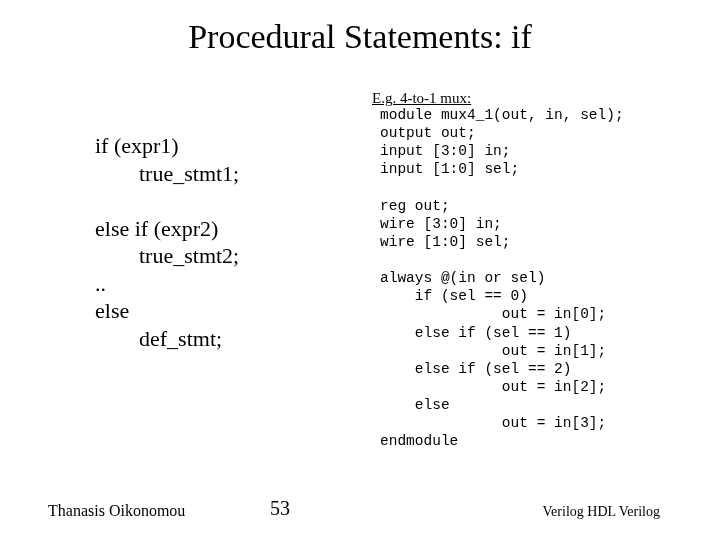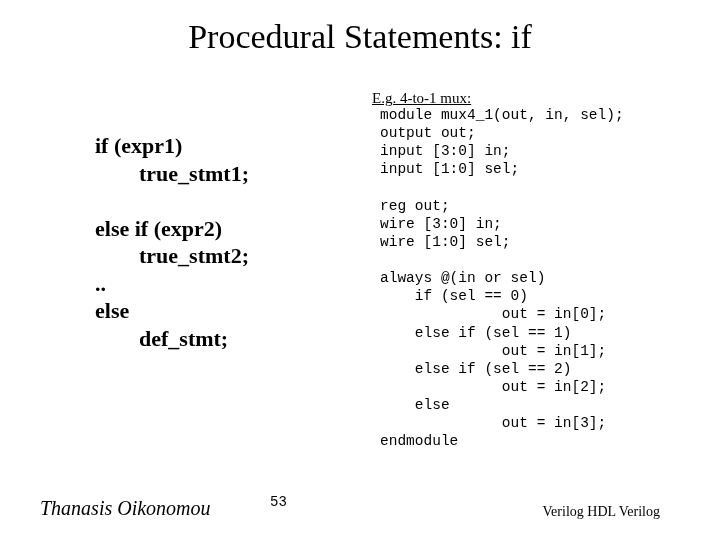--- a/index.html
+++ b/index.html
@@ -35,45 +35,42 @@
     text-decoration: underline;
   }
   .col-left {
     position: absolute;
     top: 132px;
     left: 95px;
     width: 260px;
     font-size: 22px;
     line-height: 1.25;
     white-space: pre;
-    font-weight: bold;
   }
   .col-right {
     position: absolute;
     top: 106px;
     left: 380px;
     width: 320px;
     font-family: "Courier New", Courier, monospace;
     font-size: 14.5px;
     line-height: 1.25;
     white-space: pre;
   }
   .footer-left {
     position: absolute;
-    left: 40px;
+    left: 48px;
     bottom: 20px;
-    font-size: 20px;
-    font-style: italic;
+    font-size: 16px;
   }
   .page-num {
     position: absolute;
     left: 270px;
-    bottom: 30px;
-    font-size: 14px;
-    font-family: Liberation Mono, monospace;
+    bottom: 20px;
+    font-size: 20px;
   }
   .footer-right {
     position: absolute;
     right: 60px;
     bottom: 20px;
     font-size: 14px;
   }
 </style>
 </head>
 <body>

